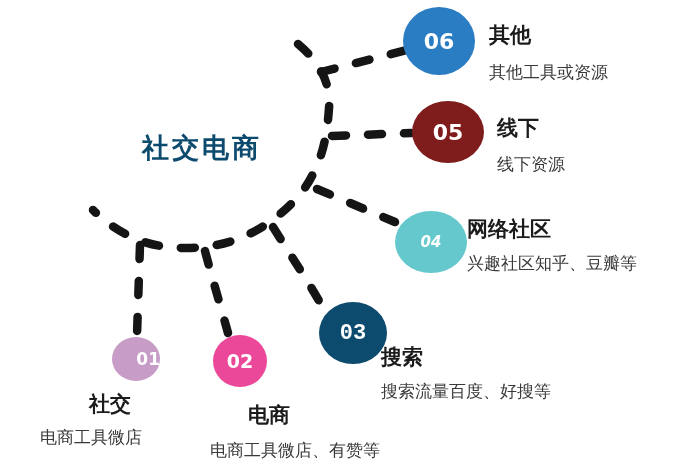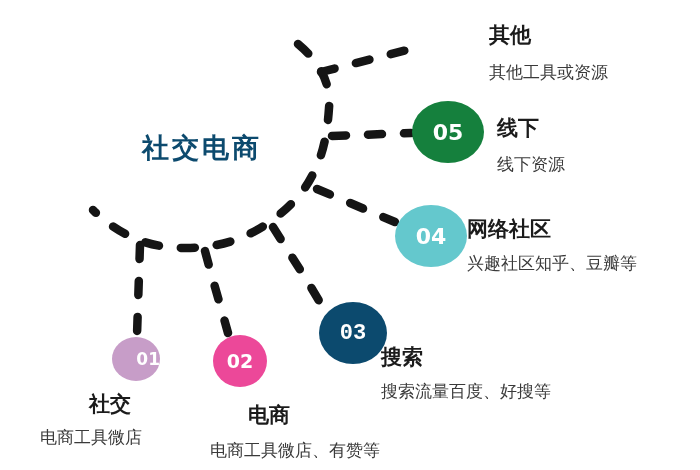--- a/index.html
+++ b/index.html
@@ -13,21 +13,21 @@
     position:absolute;left:142px;top:130px;width:220px;
     font-size:27px;font-weight:bold;color:#0c4a6e;letter-spacing:3px;
   }
   .circle{
     position:absolute;border-radius:50%;display:flex;align-items:center;justify-content:center;
     color:#ffffff;font-weight:bold;
   }
   .c01{left:112px;top:337px;width:48px;height:44px;font-size:17px;justify-content:flex-end;}
   .c02{left:213px;top:335px;width:54px;height:52px;font-size:19px;}
   .c03{left:319px;top:302px;width:68px;height:62px;font-size:22px;}
-  .c04{left:395px;top:205px;width:72px;height:62px;font-size:22px;}
+  .c04{left:395px;top:211px;width:72px;height:62px;font-size:15px;font-style:italic;}
   .c05{left:412px;top:101px;width:72px;height:62px;font-size:22px;}
   .c06{left:403px;top:7px;width:72px;height:68px;font-size:22px;}
   .nlabel{position:absolute;font-size:21px;font-weight:bold;color:#1b1b1b;white-space:nowrap;}
   .ndesc{position:absolute;font-size:17px;font-weight:normal;color:#3a3a3a;white-space:nowrap;}
   .l01{left:60px;top:390px;width:100px;text-align:center;}
   .d01{left:40px;top:426px;}
   .l02{left:190px;top:401px;width:100px;text-align:right;}
   .d02{left:210px;top:439px;}
   .l03{left:381px;top:343px;}
   .d03{left:381px;top:380px;}
@@ -72,22 +72,25 @@
   </div>
   <div class="nlabel l03">搜索</div>
   <div class="ndesc d03">搜索流量百度、好搜等</div>
 
   <div class="circle c04" style="background-color: rgb(100, 200, 205);">
     <span>04</span>
   </div>
   <div class="nlabel l04">网络社区</div>
   <div class="ndesc d04">兴趣社区知乎、豆瓣等</div>
 
-  <div class="circle c05" style="background-color: #15803d;">
+  <div class="circle c05" style="background-color: #7f1d1d;">
     <span>05</span>
   </div>
   <div class="nlabel l05">线下</div>
   <div class="ndesc d05">线下资源</div>
 
+  <div class="circle c06" style="background-color: rgb(42, 124, 195);">
+    <span>06</span>
+  </div>
   <div class="nlabel l06">其他</div>
   <div class="ndesc d06">其他工具或资源</div>
 
 </div>
 
 </body></html>

